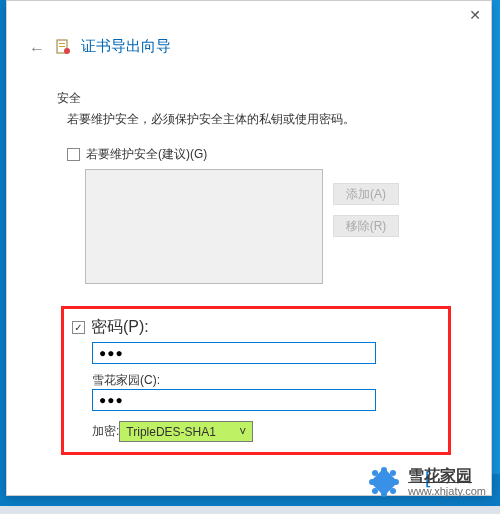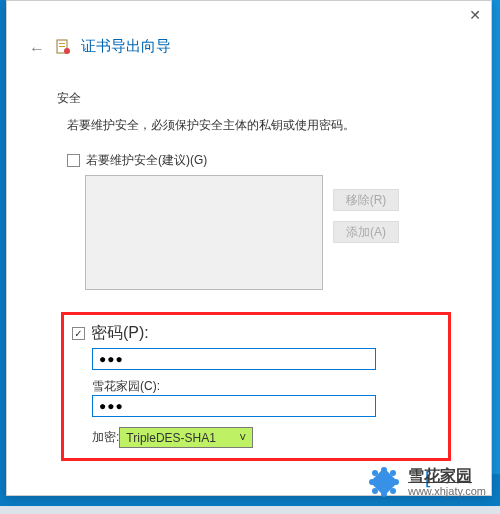--- a/index.html
+++ b/index.html
@@ -38,21 +38,21 @@
       align-items: center;
       padding: 4px 22px 10px 22px;
       gap: 10px;
     }
     .back-arrow { font-size: 16px; color: #888; }
     .cert-icon { width: 16px; height: 16px; display:inline-block; }
     .wiz-title { color: #0066b3; font-size: 15px; }
     .content {
       padding: 24px 40px 10px 50px;
     }
-    .section-label { font-size: 12px; color: #333; margin-bottom: 10px; }
+    .section-label { font-size: 12px; color: #333; margin-bottom: 4px; }
     .section-desc { font-size: 12px; color: #333; margin-bottom: 18px; margin-left: 10px; }
     .group-row { display:flex; align-items:center; gap:6px; margin-left: 10px; margin-bottom:6px;}
     .checkbox {
       width: 13px; height: 13px; border: 1px solid #888; display:inline-flex; align-items:center; justify-content:center; font-size:10px;
     }
     .listbox-area { display:flex; gap:10px; margin-left: 28px; }
     .listbox {
       width: 238px;
       height: 115px;
       background: #f0f0f0;
@@ -129,22 +129,22 @@
     <div class="section-label">安全</div>
     <div class="section-desc">若要维护安全，必须保护安全主体的私钥或使用密码。</div>
 
     <div class="group-row">
       <span class="checkbox"></span>
       <span>若要维护安全(建议)(G)</span>
     </div>
     <div class="listbox-area">
       <div class="listbox"></div>
       <div class="btn-col">
+        <div class="btn">添加(A)</div>
         <div class="btn">移除(R)</div>
-        <div class="btn">添加(A)</div>
       </div>
     </div>
 
     <div class="highlight-box">
       <div class="pw-row">
         <span class="checkbox" style="color:#333;">✓</span>
         <span class="pw-label">密码(P):</span>
       </div>
       <div>
         <input type="text" readonly="" class="text-input" value="●●●" style="">

